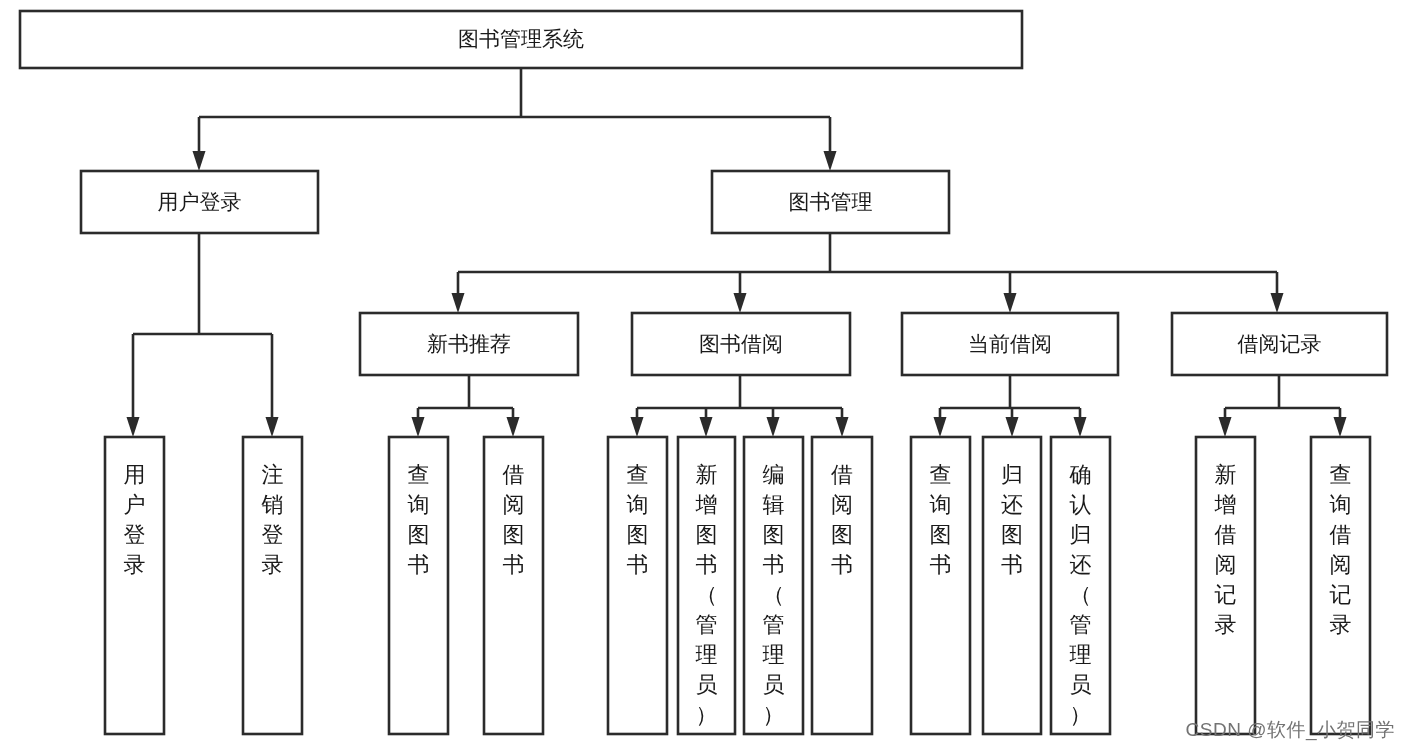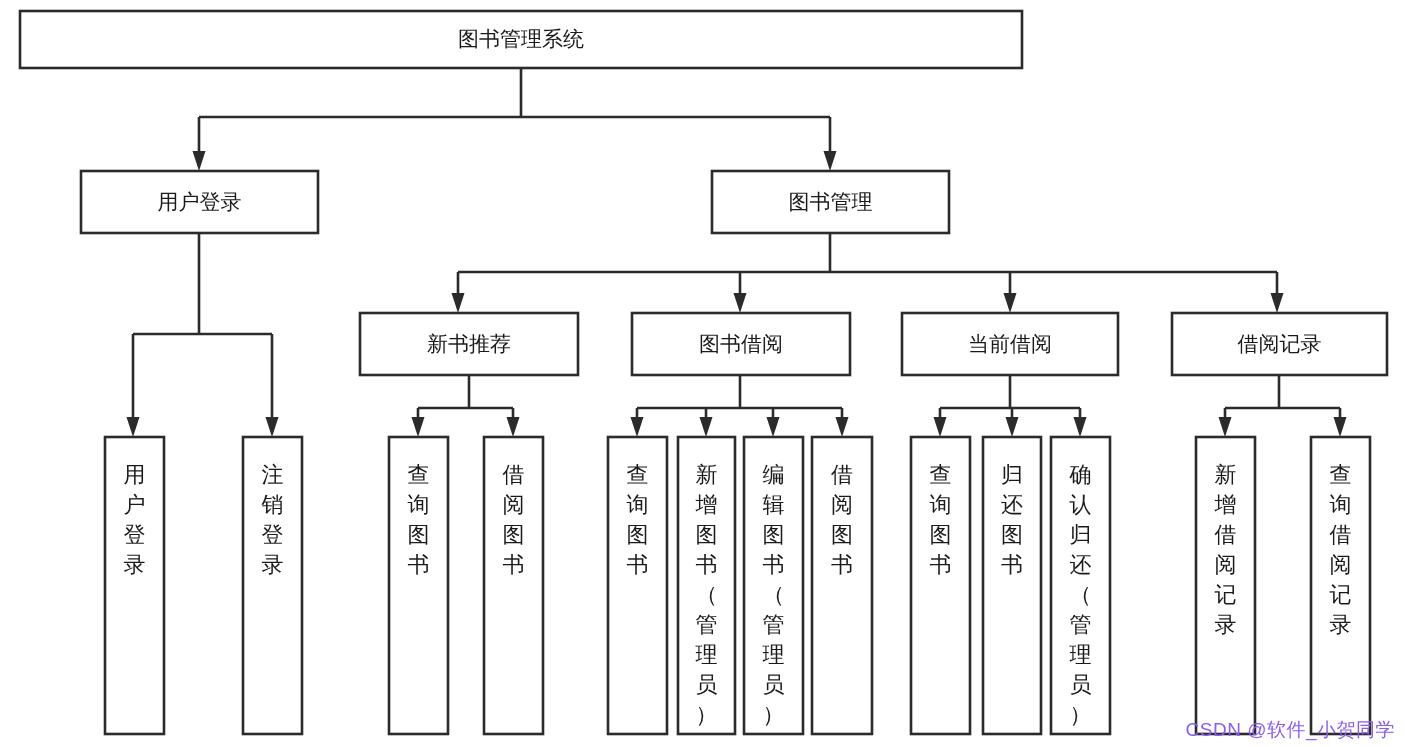--- a/index.html
+++ b/index.html
@@ -55,21 +55,21 @@
     font-size: 22px;
     fill: #1a1a1a;
     text-anchor: middle;
   }
   .watermark {
     position: absolute;
     right: 10px;
     bottom: 4px;
     font-family: "Liberation Sans", "DejaVu Sans", sans-serif;
     font-size: 19px;
-    color: #8b5cf6;
+    color: #737373;
     white-space: nowrap;
     letter-spacing: 0.5px;
     user-select: none;
   }
 </style>
 </head>
 <body>
 
 <div id="diagram-root">
   <svg class="diagram-canvas" id="diagram-svg" viewBox="0 0 1405 747" xmlns="http://www.w3.org/2000/svg">

